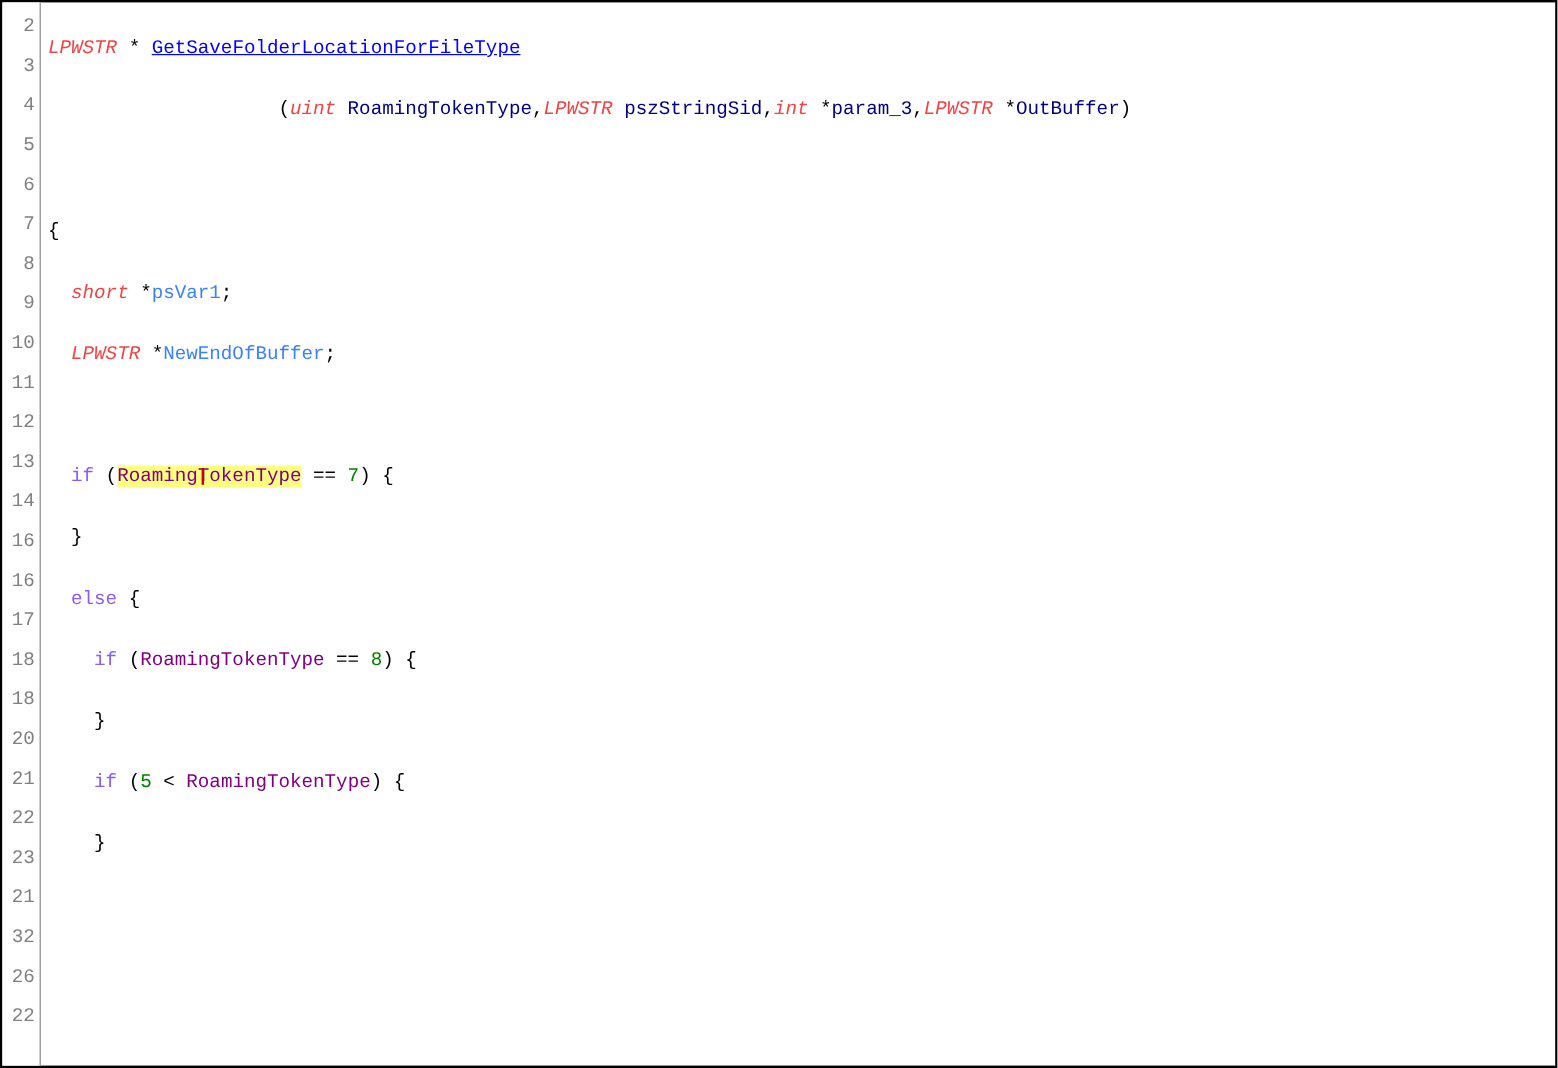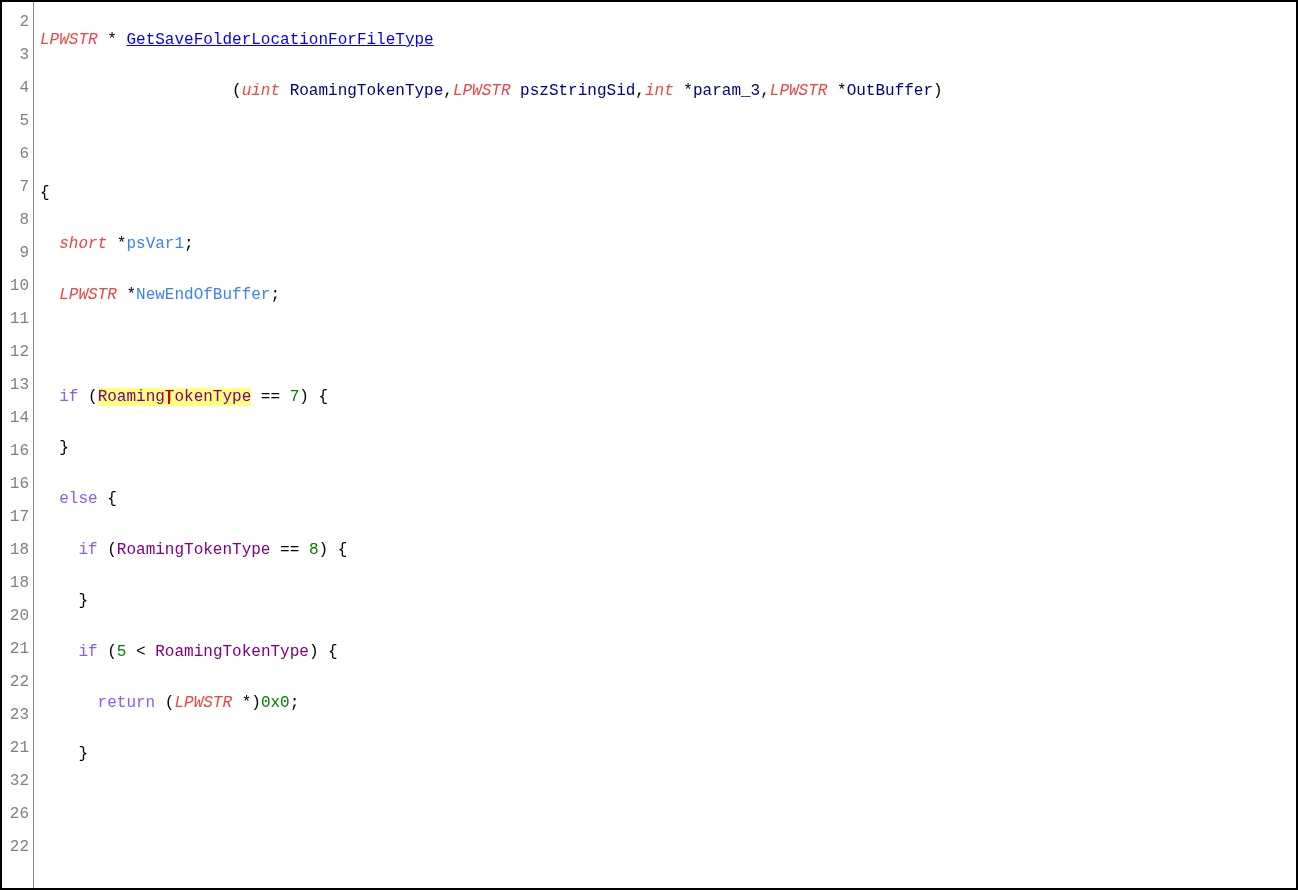--- a/index.html
+++ b/index.html
@@ -95,21 +95,20 @@
 <div class="line"><span class="pnc">{</span></div>
 <div class="line">  <span class="type">short</span> <span class="op">*</span><span class="usr">psVar1</span><span class="pnc">;</span></div>
 <div class="line">  <span class="type">LPWSTR</span> <span class="op">*</span><span class="usr">NewEndOfBuffer</span><span class="pnc">;</span></div>
 <div class="line"></div>
 <div class="line">  <span class="kw">if</span> <span class="pnc">(</span><span class="spe hl">RoamingTokenType<span class="caret"></span></span> <span class="op">==</span> <span class="num">7</span><span class="pnc">)</span> <span class="pnc">{</span></div>
 <div class="line">  <span class="pnc">}</span></div>
 <div class="line">  <span class="kw">else</span> <span class="pnc">{</span></div>
 <div class="line">    <span class="kw">if</span> <span class="pnc">(</span><span class="spe">RoamingTokenType</span> <span class="op">==</span> <span class="num">8</span><span class="pnc">)</span> <span class="pnc">{</span></div>
 <div class="line">    <span class="pnc">}</span></div>
 <div class="line">    <span class="kw">if</span> <span class="pnc">(</span><span class="num">5</span> <span class="op">&lt;</span> <span class="spe">RoamingTokenType</span><span class="pnc">)</span> <span class="pnc">{</span></div>
-<div class="line">      <span class="kw">return</span> <span class="pnc">(</span><span class="type">LPWSTR</span> <span class="op">*</span><span class="pnc">)</span><span class="num">0x0</span><span class="pnc">;</span></div>
 <div class="line">    <span class="pnc">}</span></div>
 
 
 
 
 
 
 
 
 

